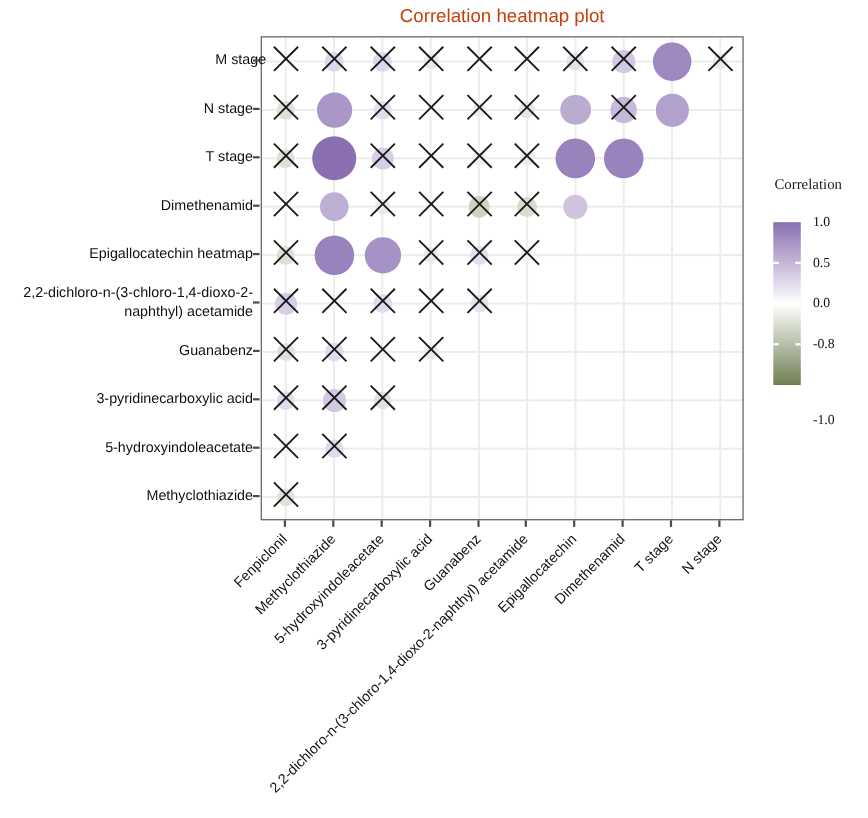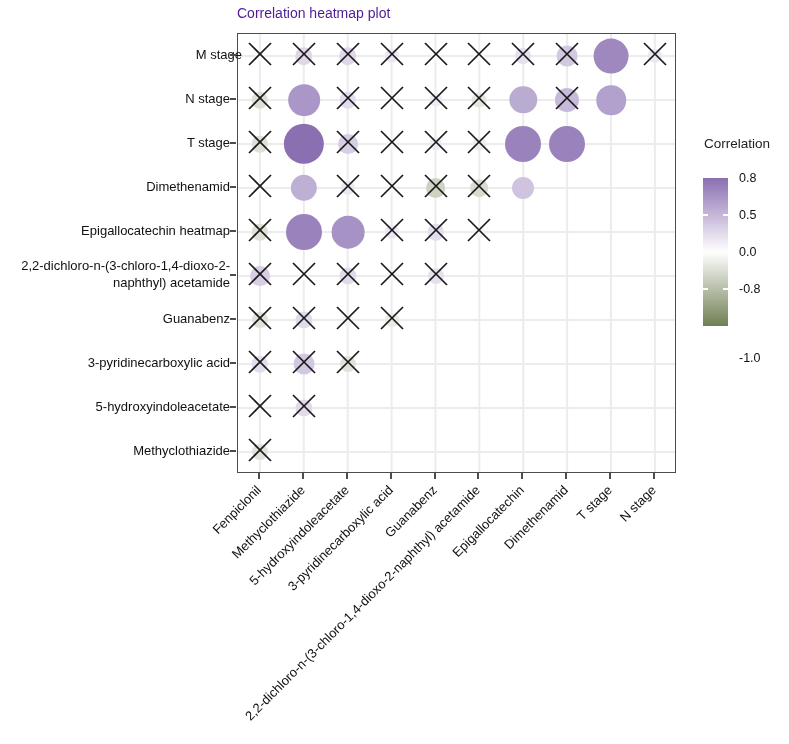--- a/index.html
+++ b/index.html
@@ -4,21 +4,21 @@
 <style>
   * { margin:0; padding:0; box-sizing:border-box; }
   html,body { background:#ffffff; }
   .figure {
     position:relative; width:789px; height:744px; background:#ffffff;
     font-family:"Liberation Sans", "DejaVu Sans", sans-serif; overflow:hidden;
     color:#1a1a1a;
   }
   .chart-title {
     position:absolute; left:237px; top:5px; width:439px;
-    text-align:left; font-size:14px; color:#4c1d95;
+    text-align:center; font-size:17px; color:#c2410c;
   }
   .panel {
     position:absolute; left:237px; top:33px; width:439px; height:440px;
     border:1.5px solid #4c4c4c; background:#ffffff;
     background-image:
       linear-gradient(to right, #ececec 2px, transparent 2px),
       linear-gradient(to bottom, #ececec 2px, transparent 2px);
     background-size:43.9px 100%, 100% 44px;
     background-position:20.9px 0, 0 21px;
   }
@@ -32,21 +32,21 @@
     position:absolute; text-align:right; font-size:13px; line-height:1.3;
     color:#111111; transform:translateY(-50%);
   }
   .ytick { position:absolute; width:6px; height:2px; background:#4c4c4c; }
   .xtick { position:absolute; width:2px; height:6px; background:#4c4c4c; }
   .xlab {
     position:absolute; width:430px; height:16px; line-height:16px;
     text-align:right; font-size:13px; color:#111111; white-space:nowrap;
     transform-origin:100% 50%; transform:rotate(-45deg);
   }
-  .legend { position:absolute; left:690px; top:136px; width:99px; height:210px; }
+  .legend { position:absolute; left:690px; top:160px; width:99px; height:210px;font-family:Liberation Serif, serif; }
   .legend-title { position:absolute; left:14px; top:0; font-size:13.5px; color:#222222; white-space:nowrap; }
   .legend-bar { position:absolute; left:13px; top:42px; width:25px; height:148px; }
   .legend-notch { position:absolute; height:2px; width:5px; background:#ffffff; }
   .legend-tick { position:absolute; left:49px; font-size:12.5px; color:#111111; transform:translateY(-50%); white-space:nowrap; }
 </style>
 </head>
 <body>
 
 <div class="figure">
   <div class="chart-title">Correlation heatmap plot</div>
@@ -442,20 +442,20 @@
 
   <div class="legend">
     <div class="legend-title">Correlation</div>
     <div class="legend-bar" id="legend-bar" style="background: linear-gradient(rgb(138, 111, 177) 0%, rgb(197, 183, 216) 25%, rgb(255, 255, 255) 50%, rgb(183, 191, 169) 75%, rgb(111, 127, 82) 100%);">
         <div class="legend-notch" style="left: 0px; top: calc(25% - 1px);"></div>
         <div class="legend-notch" style="left: 20px; top: calc(25% - 1px);"></div>
         <div class="legend-notch" style="left: 0px; top: calc(75% - 1px);"></div>
         <div class="legend-notch" style="left: 20px; top: calc(75% - 1px);"></div>
       </div>
     <div id="legend-ticks">
-        <div class="legend-tick" style="top: 42px;">0.8</div>
+        <div class="legend-tick" style="top: 42px;">1.0</div>
         <div class="legend-tick" style="top: 79px;">0.5</div>
         <div class="legend-tick" style="top: 116px;">0.0</div>
         <div class="legend-tick" style="top: 153px;">-0.8</div>
         <div class="legend-tick" style="top: 190px; margin-top: 32px;">-1.0</div>
       </div>
   </div>
 </div>
 
 </body></html>

